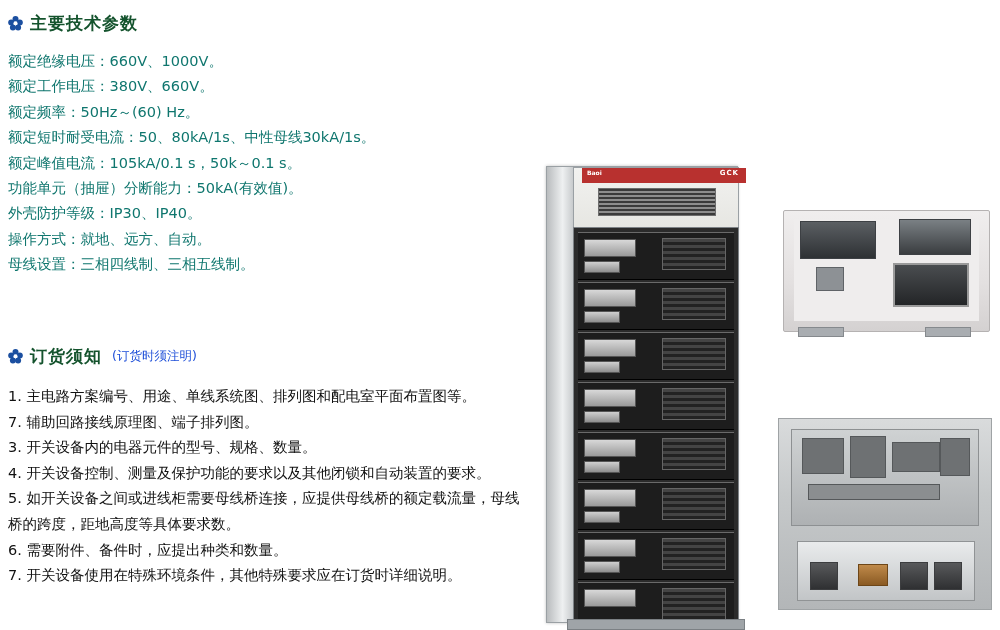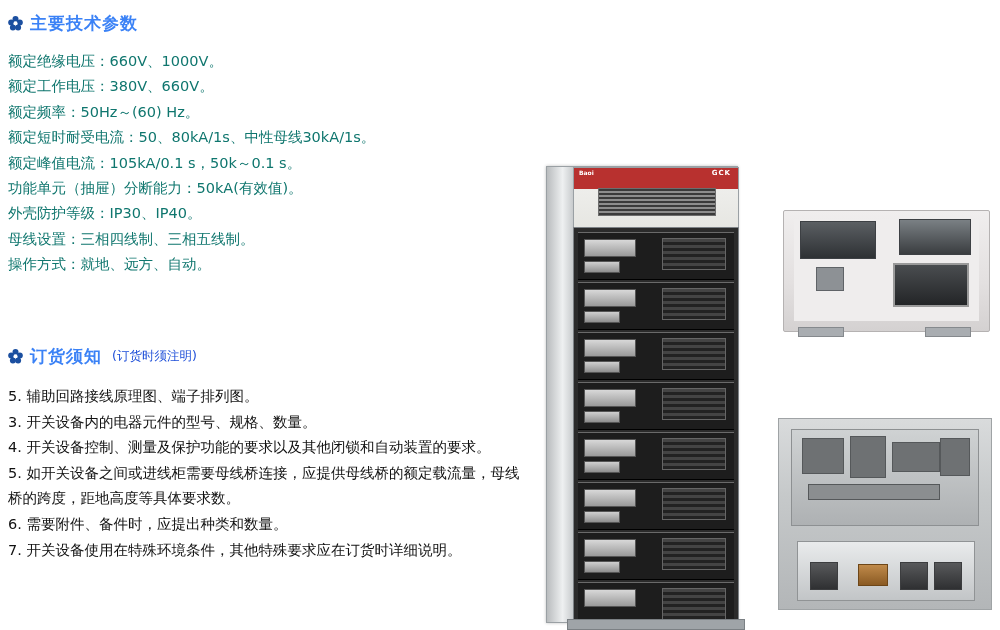--- a/index.html
+++ b/index.html
@@ -32,21 +32,21 @@
     width: 15px;
     height: 15px;
     flex: 0 0 15px;
     position: relative;
     display: inline-block;
   }
   .head-icon svg { display: block; }
   .head-title {
     font-size: 17px;
     font-weight: bold;
-    color: #3b82f6;
+    color: #14532d;
     letter-spacing: 1px;
   }
   .head-sub {
     font-size: 12.5px;
     color: #1d4ed8;
     font-weight: normal;
     letter-spacing: 0;
     margin-left: 3px;
   }
 
@@ -100,24 +100,24 @@
     position: absolute;
     left: 26px;
     top: 0px;
     width: 164px;
     height: 60px;
     background: linear-gradient(180deg,#f2f2f0 0%, #e6e6e2 100%);
     border: 1px solid #9aa0a4;
   }
   .cab-top-bar {
     position: absolute;
-    left: 0;
+    left: 8px;
     top: 0;
     width: 100%;
-    height: 21px;
+    height: 15px;
     background: #b8312f;
   }
   .cab-brand {
     position: absolute;
     left: 5px;
     top: 1px;
     font-size: 6px;
     color: #fff;
     font-weight: bold;
   }
@@ -351,22 +351,22 @@
     </div>
 
     <ul class="spec-list">
       <li>额定绝缘电压：660V、1000V。</li>
       <li>额定工作电压：380V、660V。</li>
       <li>额定频率：50Hz～(60) Hz。</li>
       <li>额定短时耐受电流：50、80kA/1s、中性母线30kA/1s。</li>
       <li>额定峰值电流：105kA/0.1 s，50k～0.1 s。</li>
       <li>功能单元（抽屉）分断能力：50kA(有效值)。</li>
       <li>外壳防护等级：IP30、IP40。</li>
+      <li>操作方式：就地、远方、自动。</li>
       <li>母线设置：三相四线制、三相五线制。</li>
-      <li>操作方式：就地、远方、自动。</li>
     </ul>
   </div>
 
   <div id="order-section">
     <div class="section-head">
       <span class="head-icon">
         <svg width="15" height="15" viewBox="0 0 15 15">
           <g fill="#1b4fa0">
             <circle cx="7.5" cy="3.1" r="3.0"></circle>
             <circle cx="3.2" cy="6.4" r="3.0"></circle>
@@ -375,21 +375,22 @@
             <circle cx="10.1" cy="11.4" r="3.0"></circle>
           </g>
           <circle cx="7.5" cy="7.3" r="2.0" fill="#ffffff"></circle>
         </svg>
       </span>
       <span class="head-title">订货须知</span>
       <span class="head-sub">(订货时须注明)</span>
     </div>
 
     <ul class="order-list">
-      <li>5. 辅助回路接线原理图、端子排列图。</li>
+      <li>1. 主电路方案编号、用途、单线系统图、排列图和配电室平面布置图等。</li>
+      <li>7. 辅助回路接线原理图、端子排列图。</li>
       <li>3. 开关设备内的电器元件的型号、规格、数量。</li>
       <li>4. 开关设备控制、测量及保护功能的要求以及其他闭锁和自动装置的要求。</li>
       <li>5. 如开关设备之间或进线柜需要母线桥连接，应提供母线桥的额定载流量，母线桥的跨度，距地高度等具体要求数。</li>
       <li>6. 需要附件、备件时，应提出种类和数量。</li>
       <li>7. 开关设备使用在特殊环境条件，其他特殊要求应在订货时详细说明。</li>
     </ul>
   </div>
 
   <div class="images">
 

